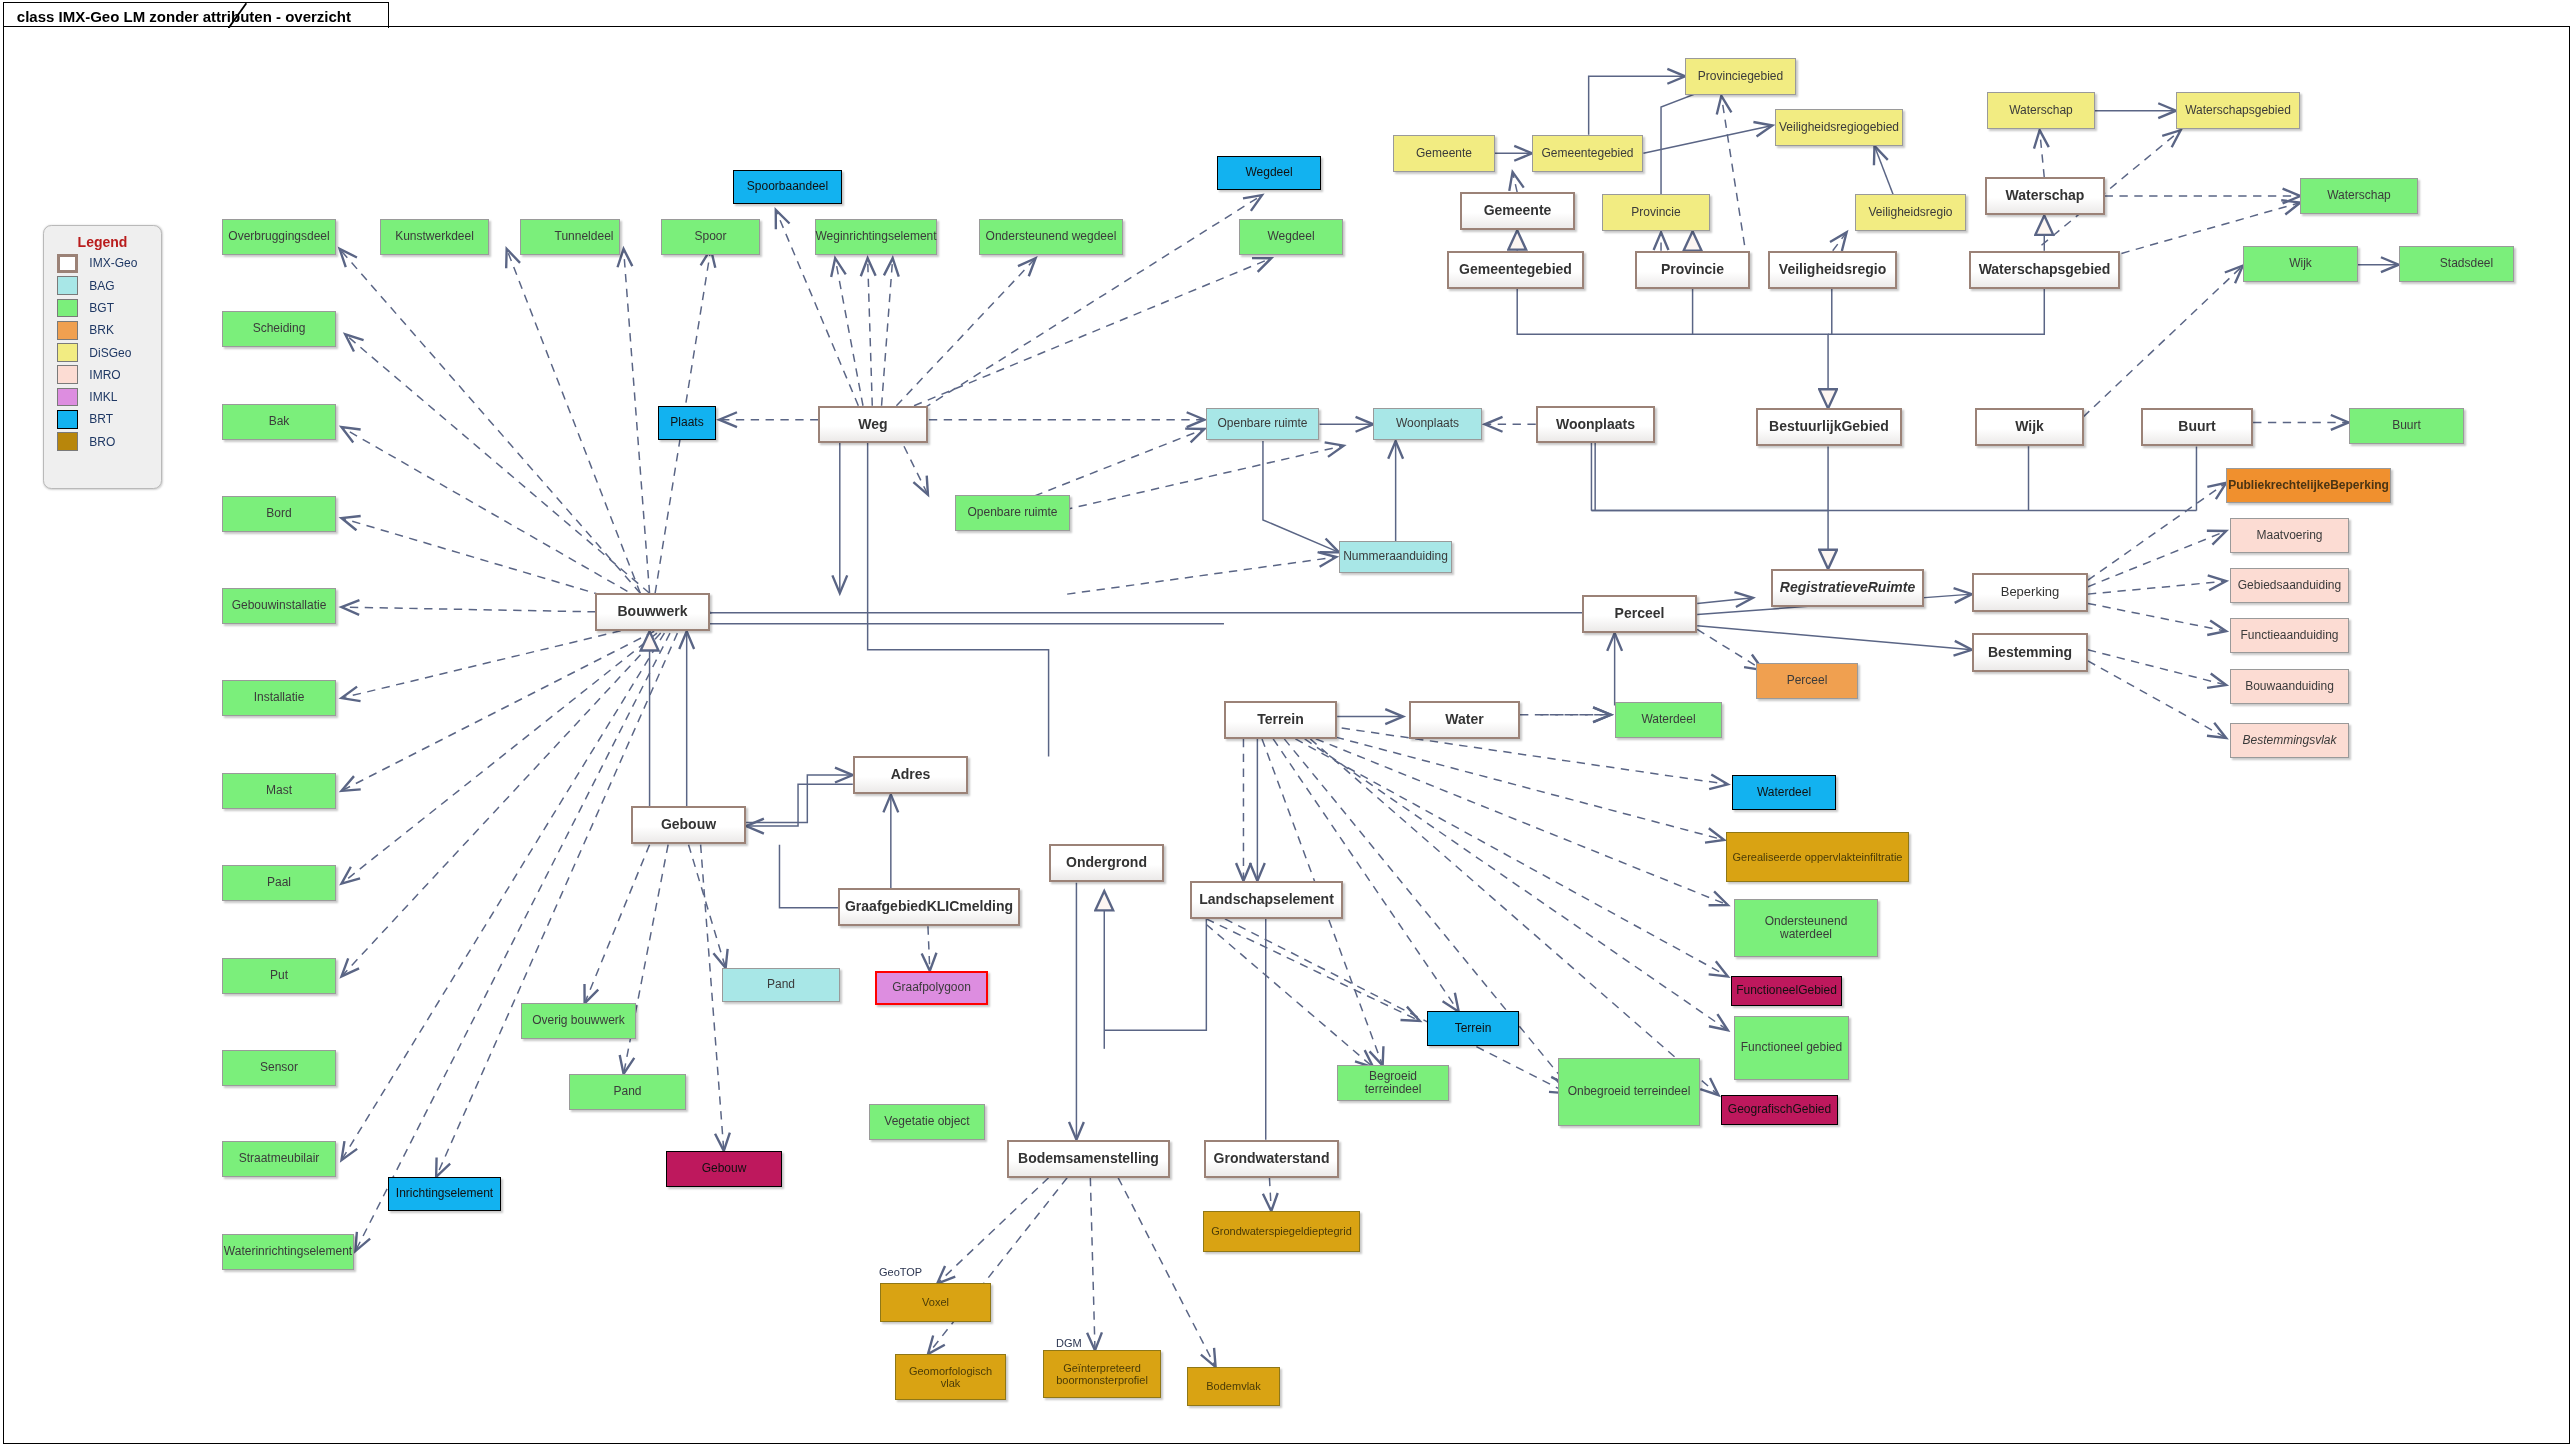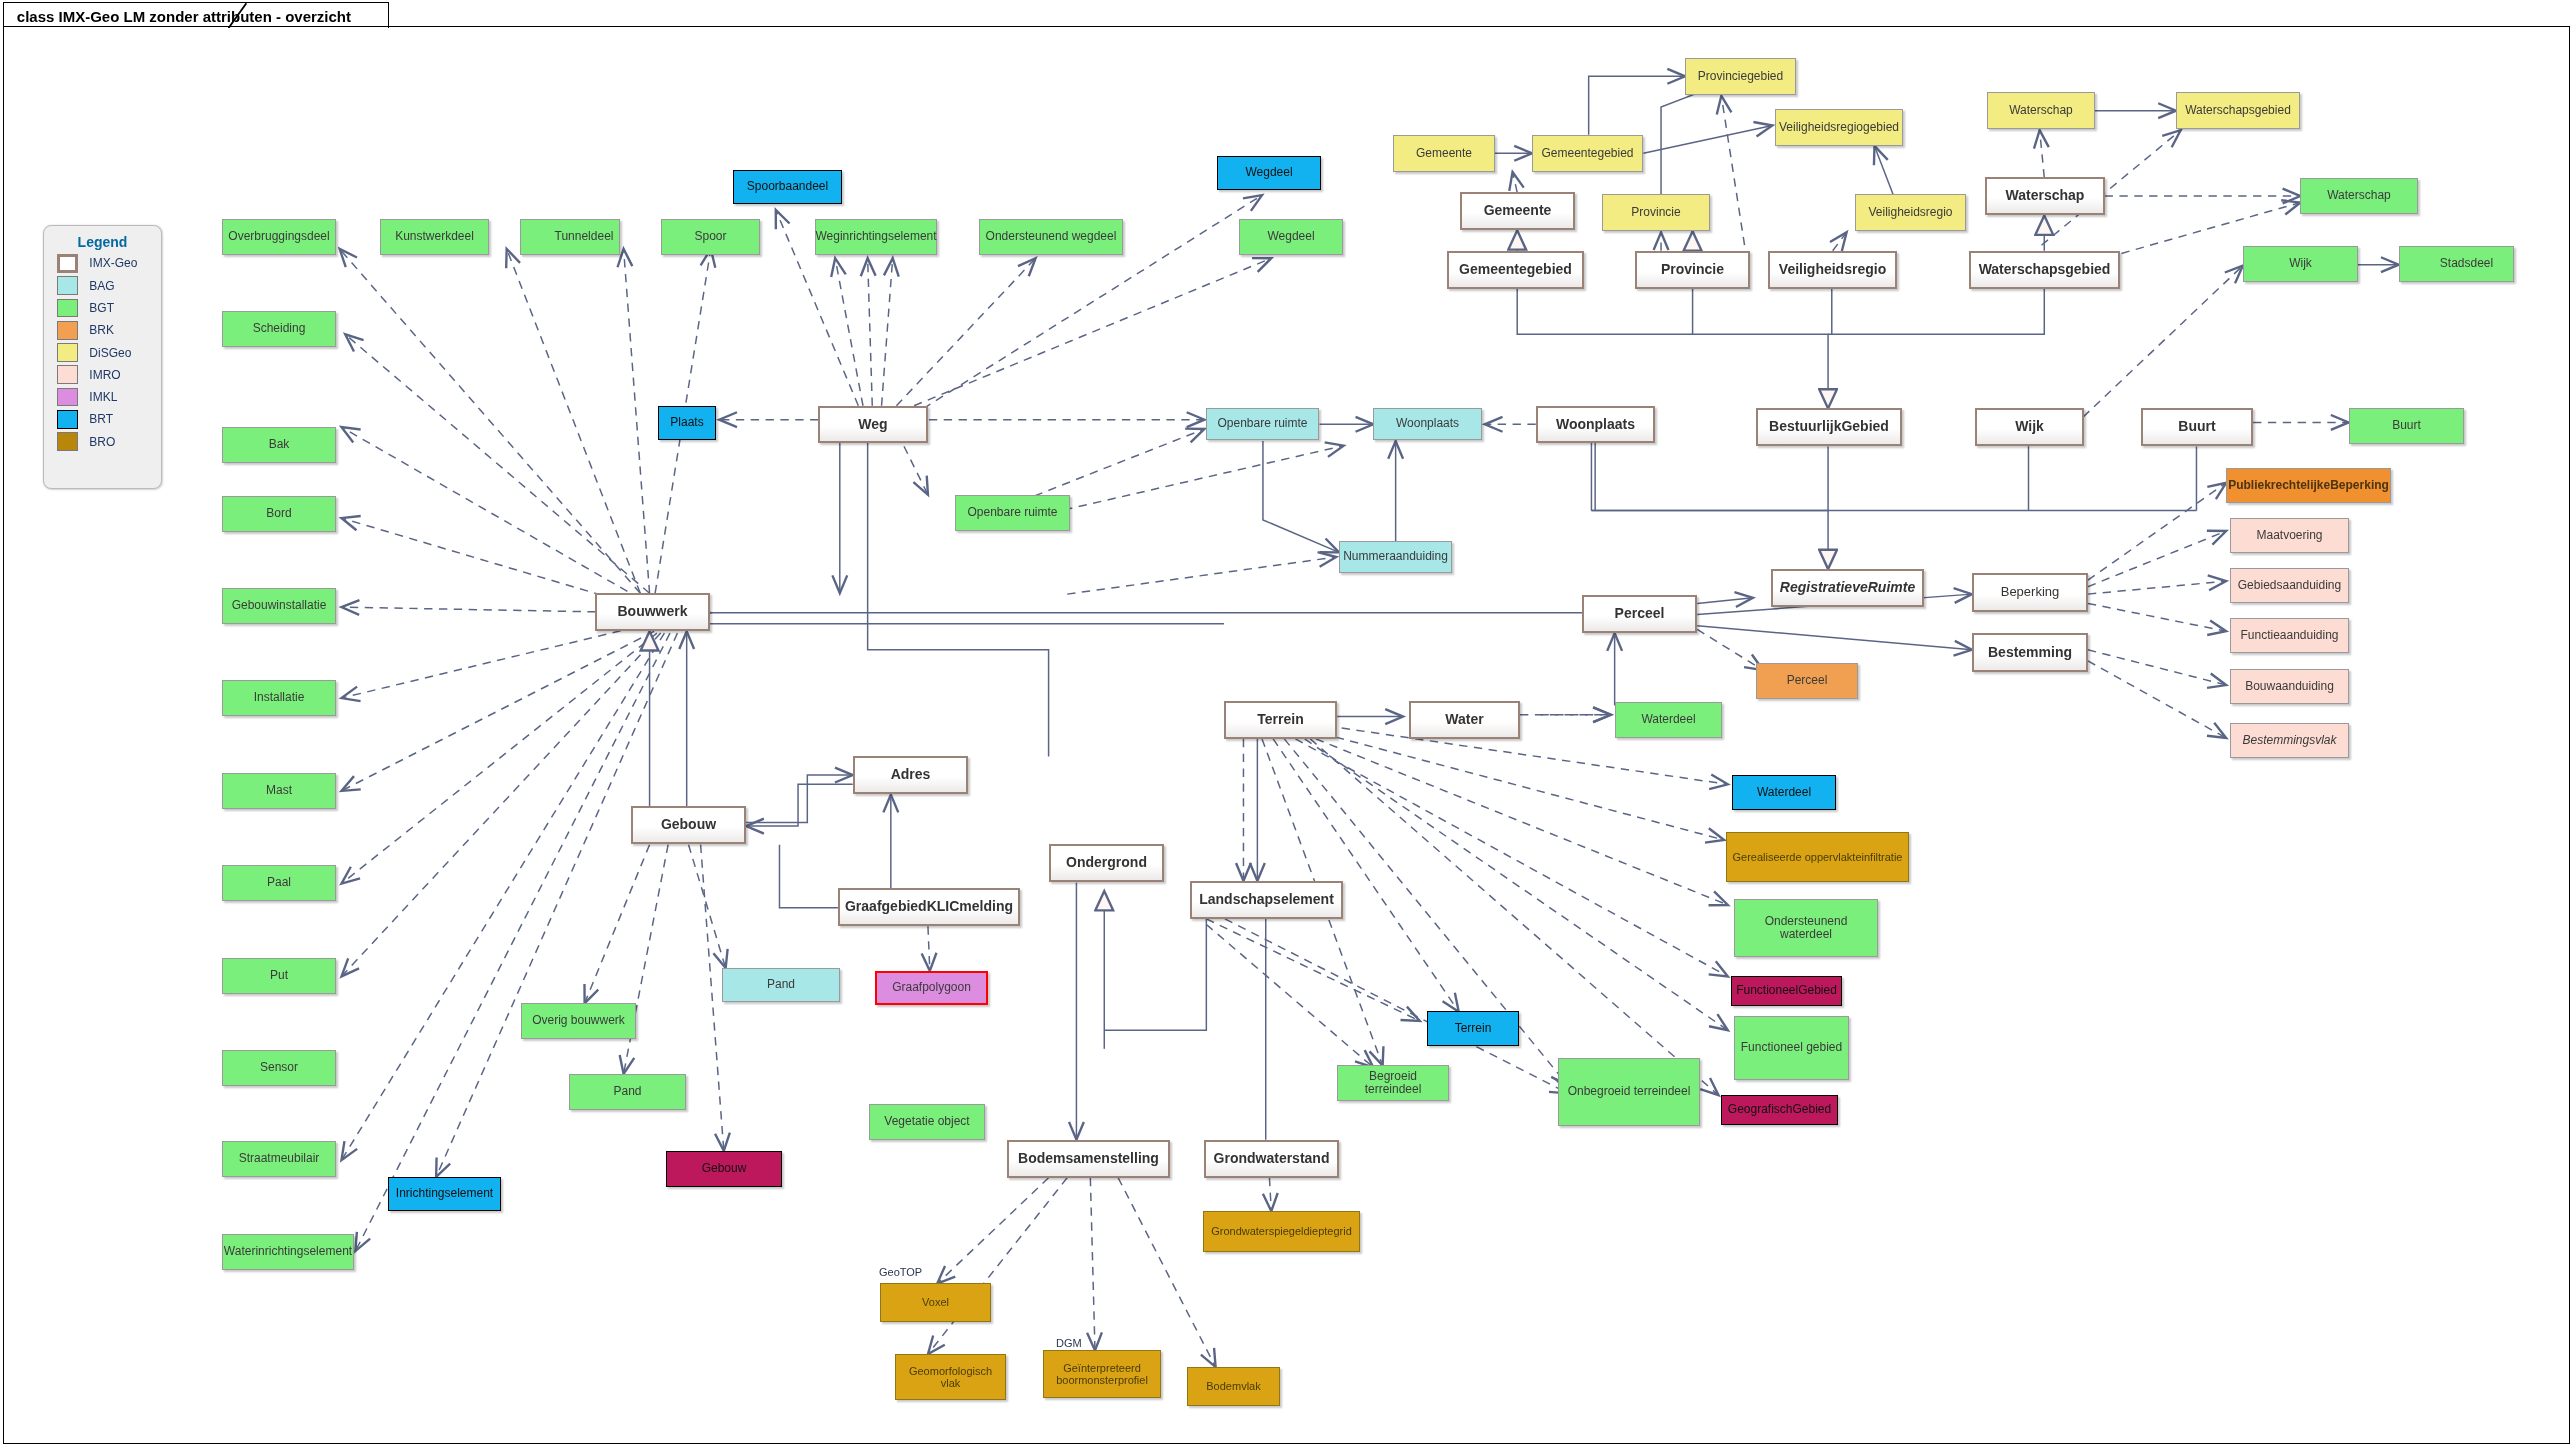--- a/index.html
+++ b/index.html
@@ -12,21 +12,21 @@
        border:1.9px solid #000;border-bottom:none;background:#fff;
        padding:1.9px 37px 0 13px;font-size:15px;font-weight:bold;color:#000;
        line-height:24px;white-space:nowrap;}
   #tab-slash{position:absolute;left:228px;top:1.9px;width:33px;height:26px;overflow:hidden;}
   #tab-slash svg{display:block;}
 
   
   #legend{position:absolute;left:43px;top:225px;width:119px;height:264px;
           background:#efefef;border:0.9px solid #b9b9b9;border-radius:8.4px;box-sizing:border-box;
           box-shadow:0.9px 0.9px 1.9px rgba(0,0,0,.18);}
-  #legend .ltitle{text-align:center;font-size:14px;font-weight:bold;color:#0369a1;margin-top:8.4px;}
+  #legend .ltitle{text-align:center;font-size:14px;font-weight:bold;color:#b91c1c;margin-top:8.4px;}
   #legend .lrow{display:flex;align-items:center;margin:3.7px 0 0 13px;}
   #legend .lsw{width:21.3px;height:18.6px;box-sizing:border-box;}
   #legend .llabel{margin-left:11px;font-size:12px;color:#1f3864;}
 
   
   .node{position:absolute;box-sizing:border-box;display:flex;align-items:center;justify-content:center;
         text-align:center;line-height:1.12;box-shadow:1.9px 1.9px 1.9px rgba(0,0,0,.22);}
   .node span{display:block;padding:0 2.8px;}
 
   
@@ -311,21 +311,21 @@
       </div>
       <div class="node src brt" style="left: 1217px; top: 156px; width: 104px; height: 34px;">
         <span>Wegdeel</span>
       </div>
       <div class="node src bgt" style="left: 1239px; top: 219px; width: 104px; height: 36px;">
         <span>Wegdeel</span>
       </div>
       <div class="node src bgt" style="left: 222px; top: 311px; width: 114px; height: 36px;">
         <span>Scheiding</span>
       </div>
-      <div class="node src bgt" style="left: 222px; top: 427px; width: 114px; height: 36px;">
+      <div class="node src bgt" style="left: 222px; top: 404px; width: 114px; height: 36px;">
         <span>Bak</span>
       </div>
       <div class="node src bgt" style="left: 222px; top: 496px; width: 114px; height: 36px;">
         <span>Bord</span>
       </div>
       <div class="node src bgt" style="left: 222px; top: 588px; width: 114px; height: 36px;">
         <span>Gebouwinstallatie</span>
       </div>
       <div class="node src bgt" style="left: 222px; top: 680px; width: 114px; height: 36px;">
         <span>Installatie</span>

